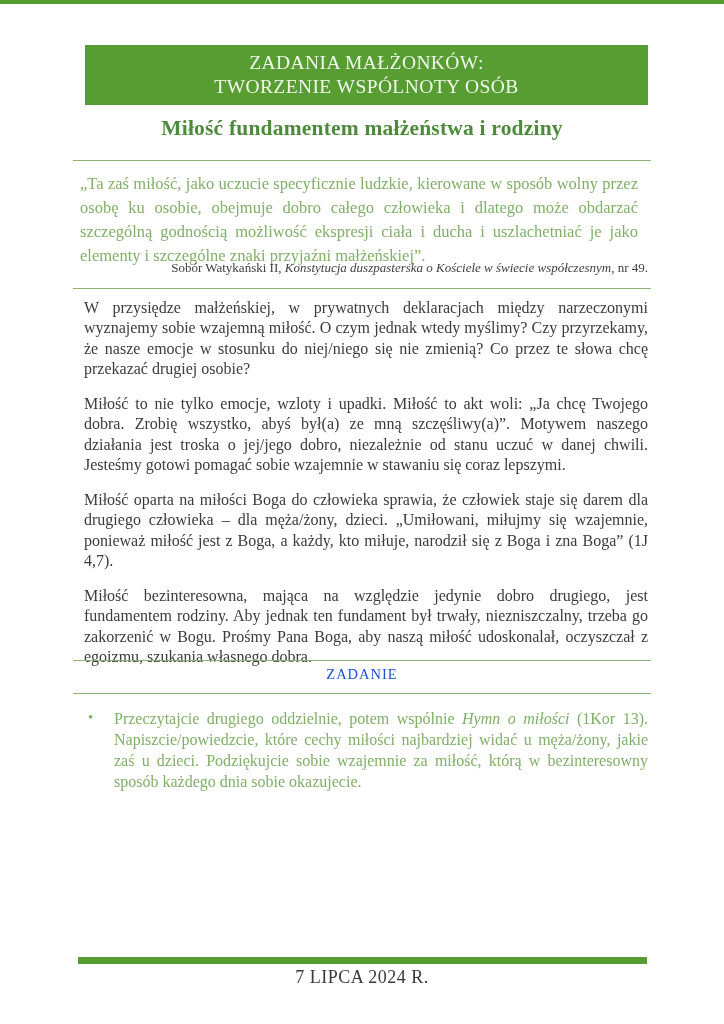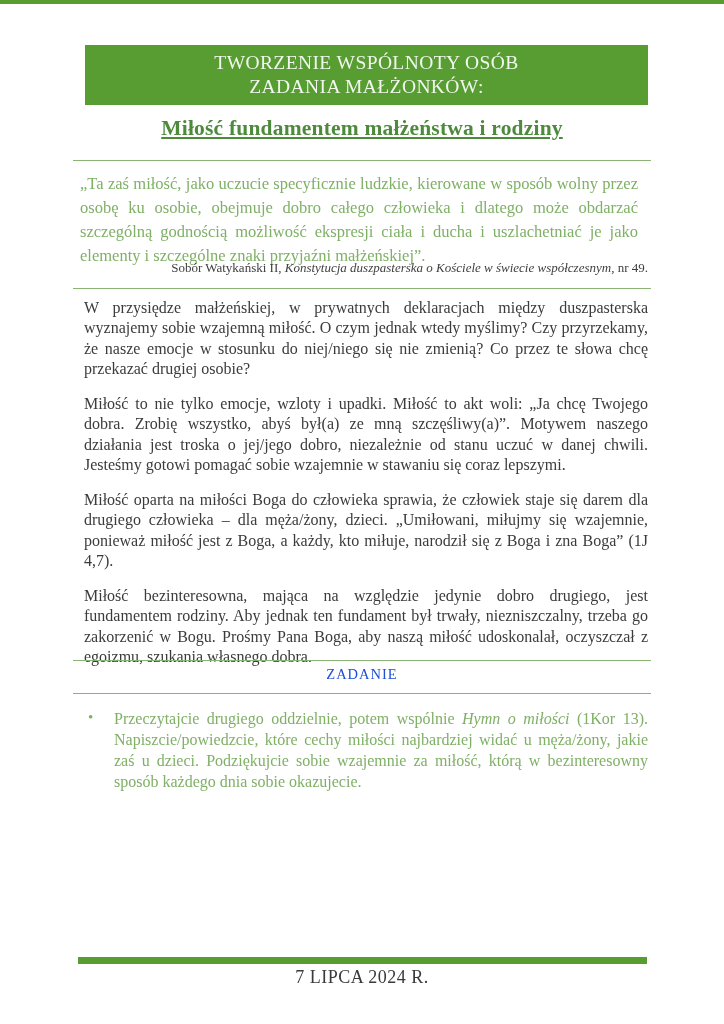--- a/index.html
+++ b/index.html
@@ -19,21 +19,21 @@
     background:#579d32;
     color:#f2f7ee;
     display:flex;flex-direction:column;justify-content:center;align-items:center;
     text-align:center;
     font-size:19.5px;line-height:1.22;letter-spacing:0.4px;
   }
   .page-title{
     position:absolute;top:116px;left:0;width:724px;
     text-align:center;
     color:#4d8a3c;
-    font-size:21.5px;font-weight:600;letter-spacing:0.2px;text-decoration:underline;
+    font-size:21.5px;font-weight:600;letter-spacing:0.2px;
   }
   .rule{
     position:absolute;left:73px;width:578px;height:0;
     border-top:1.5px solid #8ab475;
   }
   .rule-1{top:160px;}
   .rule-2{top:288px;}
   .rule-3{top:660px;}
   .rule-4{top:693px;}
   .quote{
@@ -89,38 +89,38 @@
   }
 </style>
 </head>
 <body>
 
 <div class="page">
 
   <div class="top-strip"></div>
 
   <div class="banner">
+    <div>ZADANIA MAŁŻONKÓW:</div>
     <div>TWORZENIE WSPÓLNOTY OSÓB</div>
-    <div>ZADANIA MAŁŻONKÓW:</div>
   </div>
 
   <div class="page-title">Miłość fundamentem małżeństwa i rodziny</div>
 
   <div class="rule rule-1"></div>
 
   <div class="quote">„Ta zaś miłość, jako uczucie specyficznie ludzkie, kierowane w sposób wolny przez osobę ku osobie, obejmuje dobro całego człowieka i dlatego może obdarzać szczególną godnością możliwość ekspresji ciała i ducha i uszlachetniać je jako elementy i szczególne znaki przyjaźni małżeńskiej”.</div>
 
   <div class="citation">
     <span>Sobór Watykański II, </span><span class="it">Konstytucja duszpasterska o Kościele w świecie współczesnym</span><span>, nr 49.</span>
   </div>
 
   <div class="rule rule-2"></div>
 
   <div class="body-text">
-    <p>W przysiędze małżeńskiej, w prywatnych deklaracjach między duszpasterska wyznajemy sobie wzajemną miłość. O czym jednak wtedy myślimy? Czy przyrzekamy, że nasze emocje w stosunku do niej/niego się nie zmienią? Co przez te słowa chcę przekazać drugiej osobie?</p>
+    <p>W przysiędze małżeńskiej, w prywatnych deklaracjach między narzeczonymi wyznajemy sobie wzajemną miłość. O czym jednak wtedy myślimy? Czy przyrzekamy, że nasze emocje w stosunku do niej/niego się nie zmienią? Co przez te słowa chcę przekazać drugiej osobie?</p>
     <p>Miłość to nie tylko emocje, wzloty i upadki. Miłość to akt woli: „Ja chcę Twojego dobra. Zrobię wszystko, abyś był(a) ze mną szczęśliwy(a)”. Motywem naszego działania jest troska o jej/jego dobro, niezależnie od stanu uczuć w danej chwili. Jesteśmy gotowi pomagać sobie wzajemnie w stawaniu się coraz lepszymi.</p>
     <p>Miłość oparta na miłości Boga do człowieka sprawia, że człowiek staje się darem dla drugiego człowieka – dla męża/żony, dzieci. „Umiłowani, miłujmy się wzajemnie, ponieważ miłość jest z Boga, a każdy, kto miłuje, narodził się z Boga i zna Boga” (1J 4,7).</p>
     <p>Miłość bezinteresowna, mająca na względzie jedynie dobro drugiego, jest fundamentem rodziny. Aby jednak ten fundament był trwały, niezniszczalny, trzeba go zakorzenić w Bogu. Prośmy Pana Boga, aby naszą miłość udoskonalał, oczyszczał z egoizmu, szukania własnego dobra.</p>
   </div>
 
   <div class="rule rule-3"></div>
 
   <div class="task-heading">ZADANIE</div>
 
   <div class="rule rule-4"></div>

